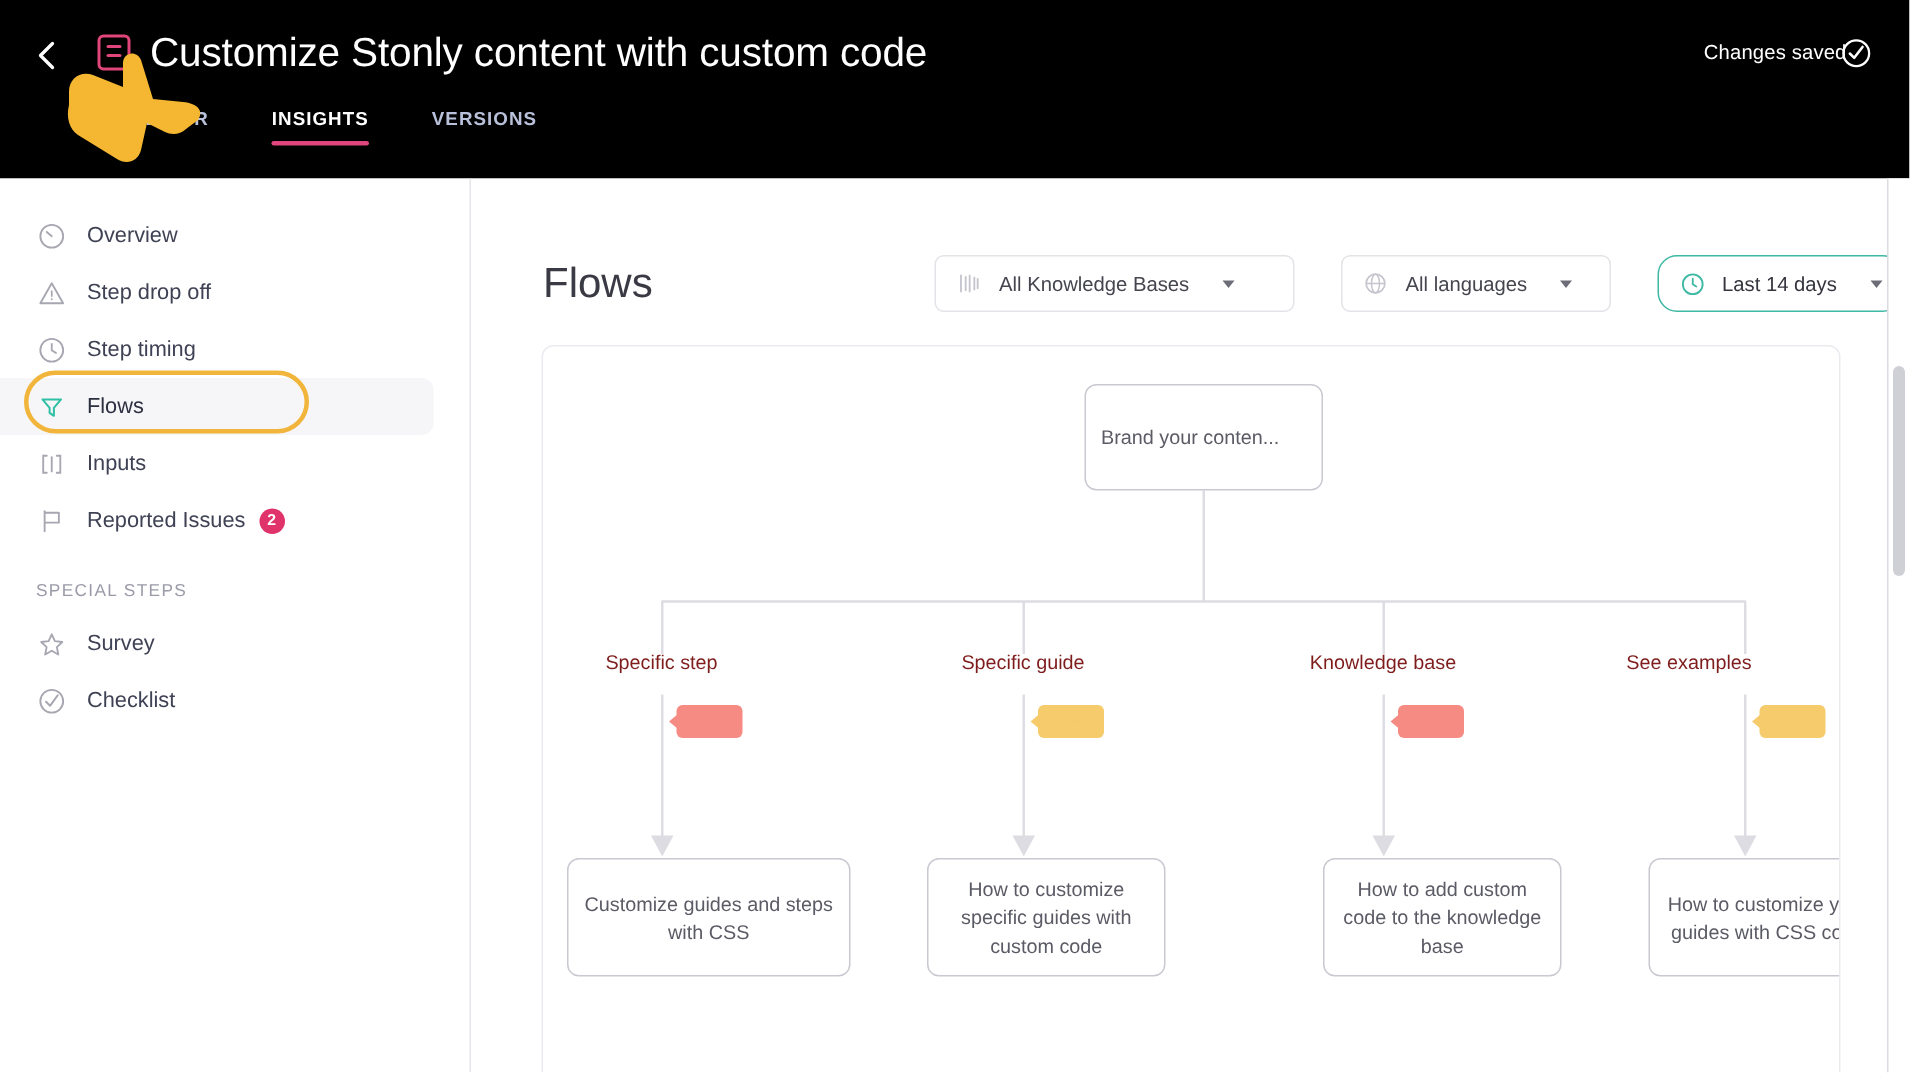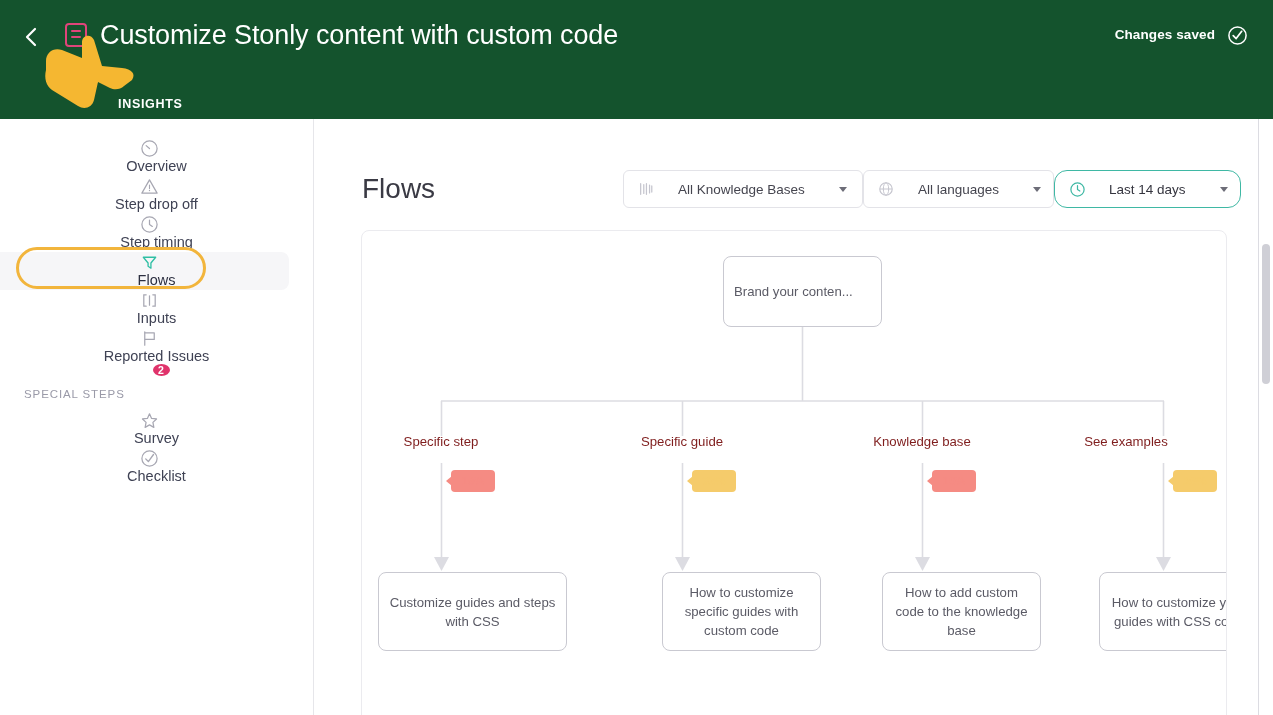--- a/index.html
+++ b/index.html
@@ -6,69 +6,69 @@
   html, body {
     width: 1273px; height: 715px;
     font-family: "Liberation Sans", sans-serif;
     background: #ffffff; overflow: hidden;
   }
   .app { position: relative; width: 1273px; height: 715px; overflow: hidden; }
 
   
   .header {
     position: absolute; top: 0; left: 0; width: 1273px; height: 119px;
-    background: #14532d; overflow: hidden;
+    background: #000000; overflow: hidden;
   }
   .back-arrow {
     position: absolute; left: 19px; top: 24px; width: 26px; height: 26px;
     cursor: pointer;
   }
   .doc-icon {
     position: absolute; left: 63px; top: 22px; width: 26px; height: 28px;
   }
   .header-title {
     position: absolute; left: 100px; top: 20px;
     font-size: 27px; color: #ffffff; font-weight: 400;
     letter-spacing: -0.1px; white-space: nowrap;
   }
   .tabs {
-    position: absolute; left: 76px; top: 72px; display: flex; align-items: flex-start; flex-direction: column;
+    position: absolute; left: 88px; top: 72px; display: flex; align-items: flex-start;
   }
   .tab {
     position: relative; font-size: 12.5px; font-weight: bold;
     letter-spacing: 0.7px; color: #b9c0da; padding: 0 0 11px 0; cursor: pointer;
     white-space: nowrap;
   }
   .tab + .tab { margin-left: 42px; }
   .tab.active { color: #ffffff; }
   .tab.active::after {
     content: ""; position: absolute; left: 0; right: 0; bottom: 0;
     height: 3px; background: #e0457b; border-radius: 2px;
   }
   .saved {
-    position: absolute; right: 58px; top: 27px;
-    font-size: 13.5px; font-weight: bold; color: #ffffff; letter-spacing: 0.1px;
+    position: absolute; right: 42px; top: 27px;
+    font-size: 13.5px; font-weight: normal; color: #ffffff; letter-spacing: 0.1px;
   }
   .saved-icon { position: absolute; right: 25px; top: 25px; width: 21px; height: 21px; }
 
   
   .hand-cursor {
     position: absolute; left: 36px; top: 28px; width: 112px; height: 85px;
     pointer-events: none;
   }
 
   
   .sidebar {
     position: absolute; top: 119px; left: 0; width: 314px; height: 596px;
     background: #ffffff; border-right: 1px solid #e6e6ea;
   }
   .side-item {
     position: relative; display: flex; align-items: center;
     height: 38px; margin: 0 24px 0 0; padding-left: 24px;
-    border-radius: 0 8px 8px 0; cursor: pointer; flex-direction: column;
+    border-radius: 0 8px 8px 0; cursor: pointer;
   }
   .side-item .ico {
     width: 20px; height: 20px; margin-right: 14px; flex: 0 0 20px;
     display: flex; align-items: center; justify-content: center;
   }
   .side-item .lbl { font-size: 14.5px; color: #3f4254; }
   .side-item.selected { background: #f6f6f8; }
   .side-item.selected .lbl { color: #2c2f40; font-weight: 500; }
   .badge-count {
     margin-left: 9px; width: 17px; height: 17px; border-radius: 50%;
@@ -90,23 +90,23 @@
     background: #ffffff; overflow: hidden;
   }
   .page-title {
     position: absolute; left: 48px; top: 54px;
     font-size: 28px; color: #3a3a44; font-weight: 400;
   }
   .filters { position: absolute; left: 309px; top: 51px; display: flex; }
   .filter {
     display: flex; align-items: center; height: 38px;
     border: 1px solid #e3e3e8; border-radius: 6px; background: #fff;
-    padding: 0 12px 0 13px; cursor: pointer; white-space: nowrap; gap: 12px;
-  }
-  .filter + .filter { margin-left: 0; }
+    padding: 0 12px 0 13px; cursor: pointer; white-space: nowrap;
+  }
+  .filter + .filter { margin-left: 31px; }
   .filter .fi { width: 18px; height: 18px; margin-right: 11px; flex: 0 0 18px;
     display: flex; align-items: center; justify-content: center; }
   .filter .ftext { font-size: 13.5px; color: #45454f; }
   .filter .caret {
     margin-left: 22px; width: 0; height: 0;
     border-left: 4.5px solid transparent; border-right: 4.5px solid transparent;
     border-top: 5px solid #6d6d78;
   }
   .filter.accent { border-color: #3fb8a4; }
   .filter.accent .ftext { color: #35353f; }
@@ -359,21 +359,21 @@
       <div class="branch-label" style="left:764px; top:203px;">See examples</div>
 
       <div class="pct" style="left:89px; top:239px; background:#f58b83; color:#f58b83;">19%</div>
       <div class="pct" style="left:330px; top:239px; background:#f5cb6b; color:#f5cb6b;">33%</div>
       <div class="pct" style="left:570px; top:239px; background:#f58b83; color:#f58b83;">10%</div>
       <div class="pct" style="left:811px; top:239px; background:#f5cb6b; color:#f5cb6b;">29%</div>
 
       <div class="node" style="left:16px; top:341px; width:189px; height:79px;">
         <span>Customize guides and steps with CSS</span>
       </div>
-      <div class="node" style="left:256px; top:341px; width:159px; height:79px;margin-left:44px;">
+      <div class="node" style="left:256px; top:341px; width:159px; height:79px;">
         <span>How to customize specific guides with custom code</span>
       </div>
       <div class="node" style="left:496px; top:341px; width:159px; height:79px;margin-left:24px;">
         <span>How to add custom code to the knowledge base</span>
       </div>
       <div class="node" style="left:737px; top:341px; width:159px; height:79px;">
         <span>How to customize your guides with CSS code</span>
       </div>
     </div>
   </div>

